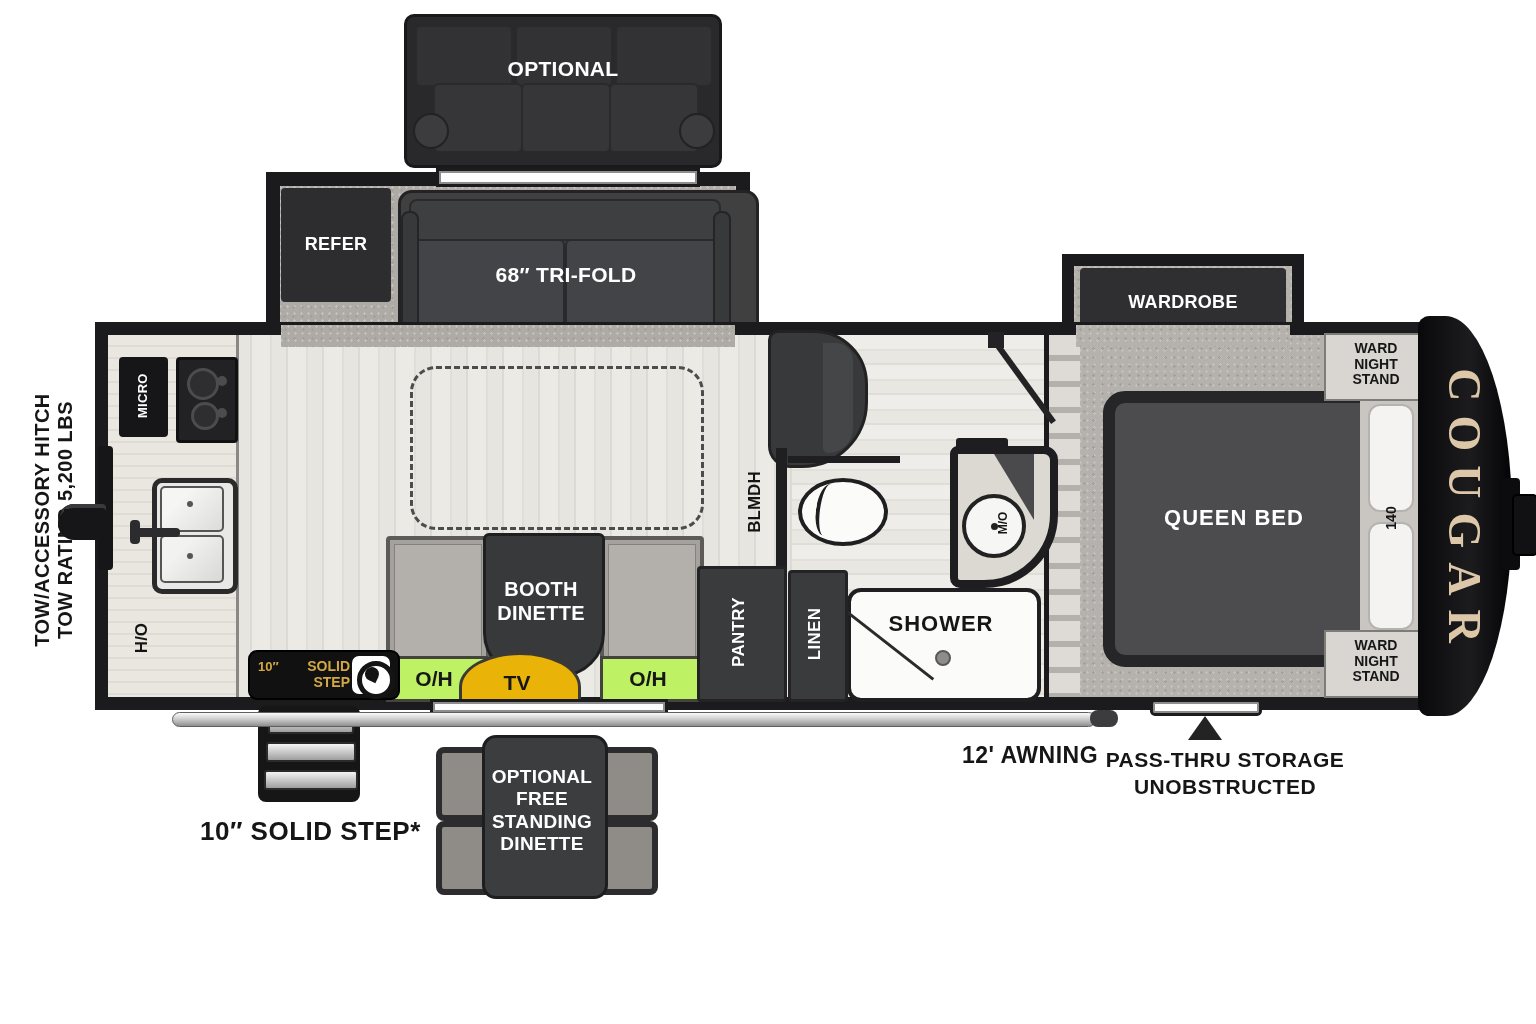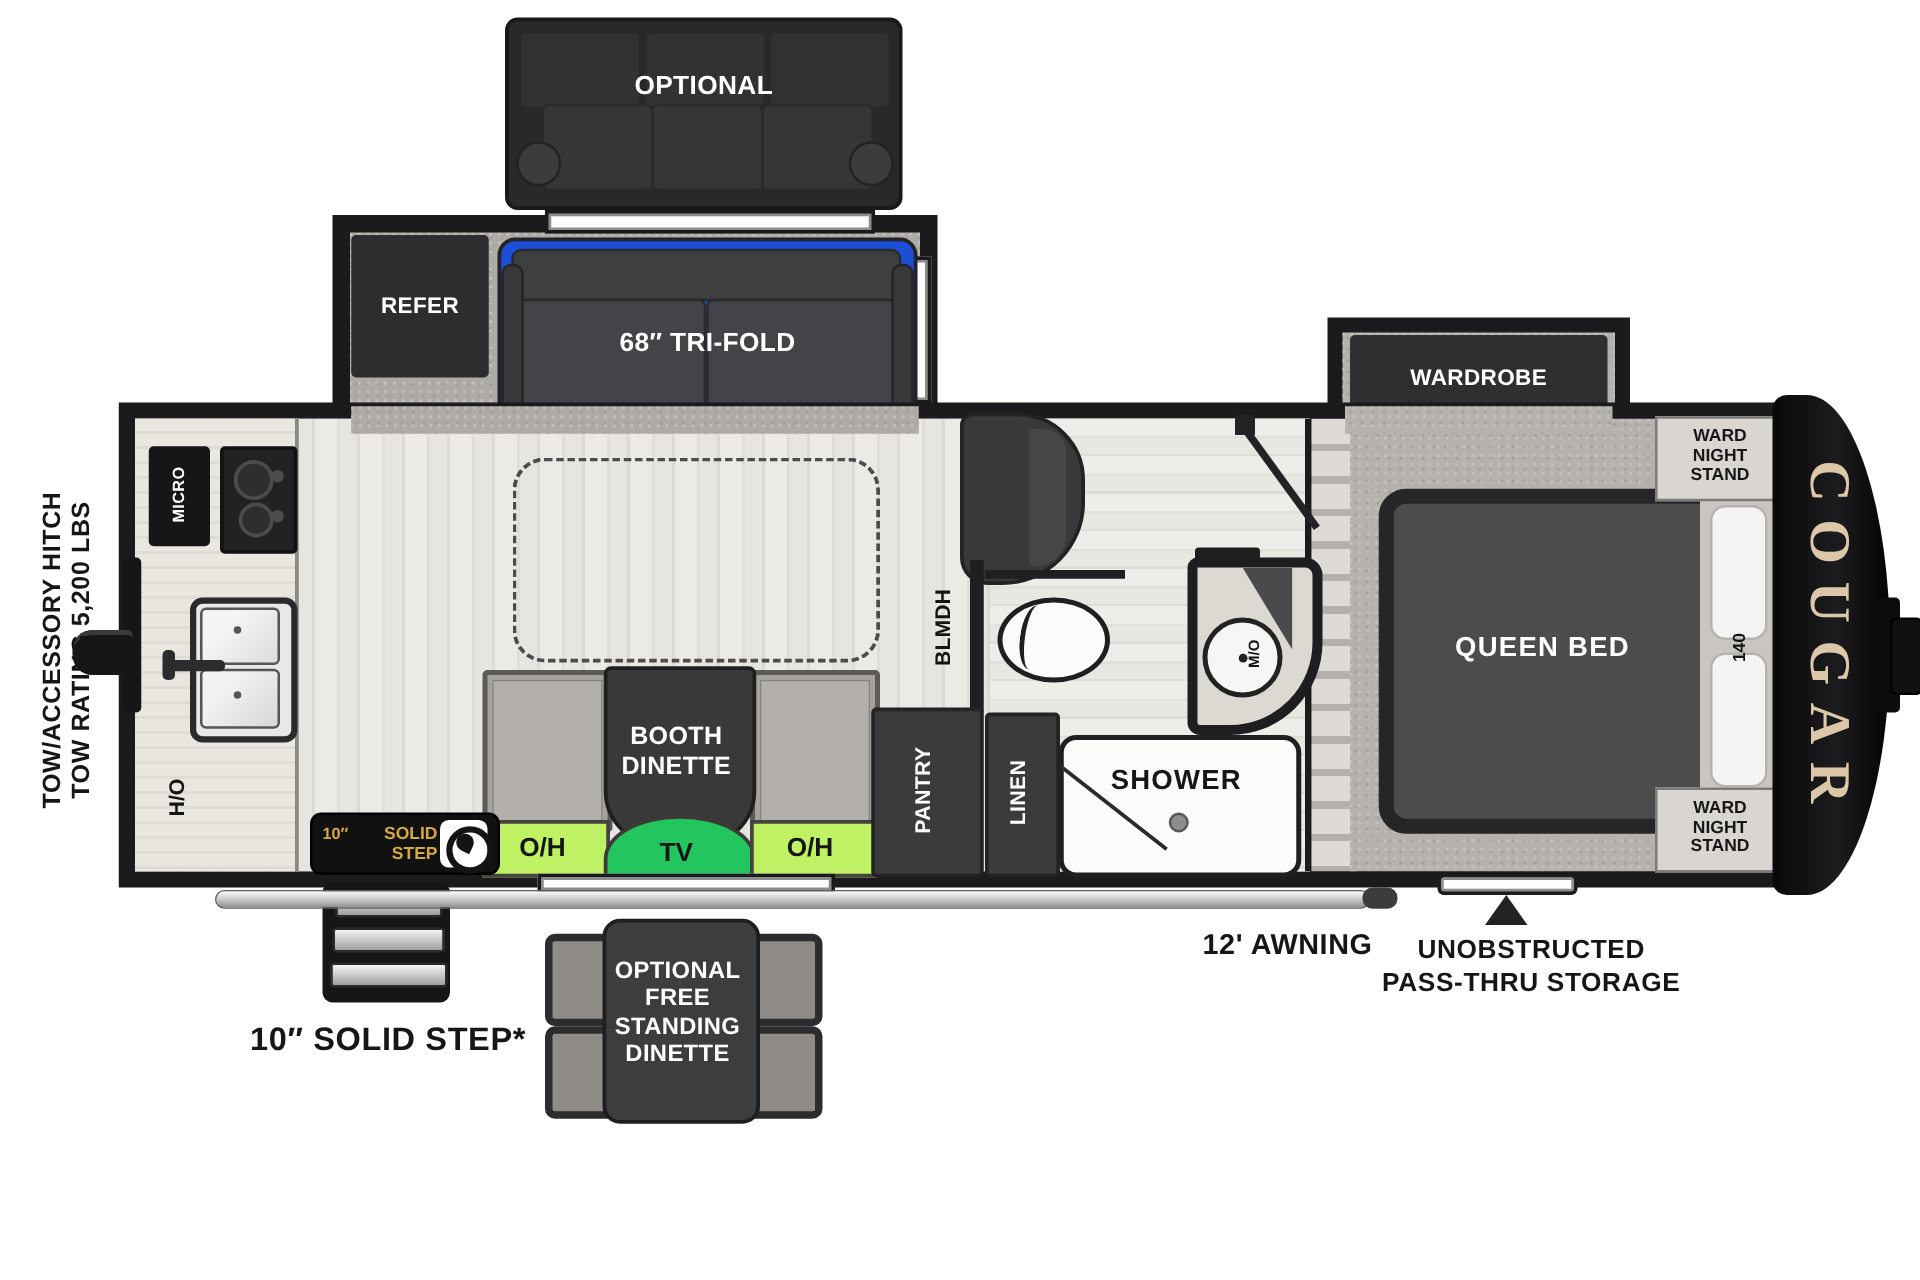--- a/index.html
+++ b/index.html
@@ -13,21 +13,21 @@
   .floor-wood-h{background:#eceae6;
     background-image:repeating-linear-gradient(180deg,#efede9 0 14px,#e2e0da 14px 16px,#e9e7e2 16px 28px,#dfddd7 28px 30px);}
   .carpet{background:#b5b2ad;
     background-image:radial-gradient(#a39f9a 1px,transparent 1.4px),radial-gradient(#c4c1bc 1px,transparent 1.4px);
     background-size:9px 9px,7px 7px;background-position:0 0,4px 5px;}
   .counter{background:#e6e3dd;
     background-image:repeating-linear-gradient(180deg,#eae7e1 0 10px,#dfdcd6 10px 12px);}
   .steps-band{background:repeating-linear-gradient(180deg,#dedbd6 0 20px,#b4b1ac 20px 26px);border-left:5px solid #1b1b1d;border-right:5px solid #1b1b1d;}
   
   .darkbox{background:#313134;border-radius:4px;}
-  .sofa{background:#1d4ed8;border:3px solid #232325;border-radius:14px;}
+  .sofa{background:#404040;border:3px solid #232325;border-radius:14px;padding-left:25px;}
   .cushion{background:#434447;border:2px solid #2a2a2c;border-radius:6px;}
   .bench{background:#a5a29d;border:4px solid #5d5b58;border-radius:4px;}
   .bench-in{position:absolute;inset:4px;background:#b3b0ab;border:1px solid #84827e;}
   .ohbox{background:#bef264;border:3px solid #45433f;}
   .lightbox{background:#d9d6d1;border:2px solid #7e7c79;}
   .whitefix{background:#fbfbfa;border:4px solid #1f1f21;}
   
   .lbl{color:#fff;font-weight:bold;text-align:center;line-height:1.18;letter-spacing:.3px;}
   .lbl-dark{color:#161616;font-weight:bold;text-align:center;line-height:1.12;}
   .vtext{position:absolute;white-space:nowrap;text-align:center;font-weight:bold;}
@@ -125,21 +125,21 @@
     </div>
   <div class="abs" style="left:483px;top:533px;width:116px;height:138px;background:#38393b;border:3px solid #1f1f21;border-radius:6px 6px 44px 44px;">
     <div class="abs lbl" style="left:0;top:42px;width:110px;font-size:20px;">
       <div>BOOTH</div>
       <div>DINETTE</div>
     </div>
   </div>
   <div class="abs ohbox" style="left:386px;top:656px;width:96px;height:40px;">
     <div class="abs lbl-dark" style="left:0;top:8px;width:90px;font-size:21px;">O/H</div>
   </div>
-  <div class="abs" style="left:483px;top:652px;width:116px;height:44px;background:#22c55e;border:3px solid #3c3a37;border-radius:50% 50% 0 0 / 70% 70% 0 0;">
+  <div class="abs" style="left:459px;top:652px;width:116px;height:44px;background:#eab308;border:3px solid #3c3a37;border-radius:50% 50% 0 0 / 70% 70% 0 0;">
     <div class="abs lbl-dark" style="left:0;top:16px;width:110px;font-size:21px;">TV</div>
   </div>
   <div class="abs ohbox" style="left:600px;top:656px;width:96px;height:40px;">
     <div class="abs lbl-dark" style="left:0;top:8px;width:90px;font-size:21px;">O/H</div>
   </div>
   <div class="abs window" style="left:430px;top:699px;width:232px;height:10px;"></div>
 
   <div class="abs" style="left:768px;top:330px;width:94px;height:132px;background:#38393b;border:3px solid #222;border-radius:10px 54px 66px 22px;">
     <div class="abs" style="left:52px;top:10px;width:30px;height:110px;background:#454648;border-radius:0 40px 56px 12px;"></div>
   </div>
@@ -227,22 +227,22 @@
   </div>
   <div class="abs callout" style="left:200px;top:816px;width:220px;font-size:26px;">10″ SOLID STEP*</div>
 
   <div class="abs rail" style="left:172px;top:712px;width:922px;height:13px;"></div>
   <div class="abs" style="left:1090px;top:710px;width:28px;height:17px;background:#3c3c3e;border-radius:8px;"></div>
   <div class="abs callout" style="left:940px;top:742px;width:180px;font-size:23px;">12' AWNING</div>
 
   <div class="abs window" style="left:1150px;top:699px;width:106px;height:11px;border-radius:5px;"></div>
   <div class="abs tri-up" style="left:1188px;top:716px;"></div>
   <div class="abs callout" style="left:1105px;top:746px;width:240px;font-size:21px;line-height:1.3;">
+    <div>PASS-THRU STORAGE</div>
     <div>UNOBSTRUCTED</div>
-    <div>PASS-THRU STORAGE</div>
   </div>
 
   <div class="abs" style="left:430px;top:735px;width:230px;height:160px;">
     <div class="abs" style="left:6px;top:12px;width:56px;height:62px;background:#8f8c88;border:6px solid #2c2c2e;border-radius:8px;"></div>
     <div class="abs" style="left:6px;top:86px;width:56px;height:62px;background:#8f8c88;border:6px solid #2c2c2e;border-radius:8px;"></div>
     <div class="abs" style="left:160px;top:12px;width:56px;height:62px;background:#8f8c88;border:6px solid #2c2c2e;border-radius:8px;"></div>
     <div class="abs" style="left:160px;top:86px;width:56px;height:62px;background:#8f8c88;border:6px solid #2c2c2e;border-radius:8px;"></div>
     <div class="abs" style="left:52px;top:0px;width:120px;height:158px;background:#3c3d3f;border:3px solid #1e1e20;border-radius:14px;">
       <div class="abs lbl" style="left:0;top:28px;width:114px;font-size:19px;">
         <div>OPTIONAL</div>

